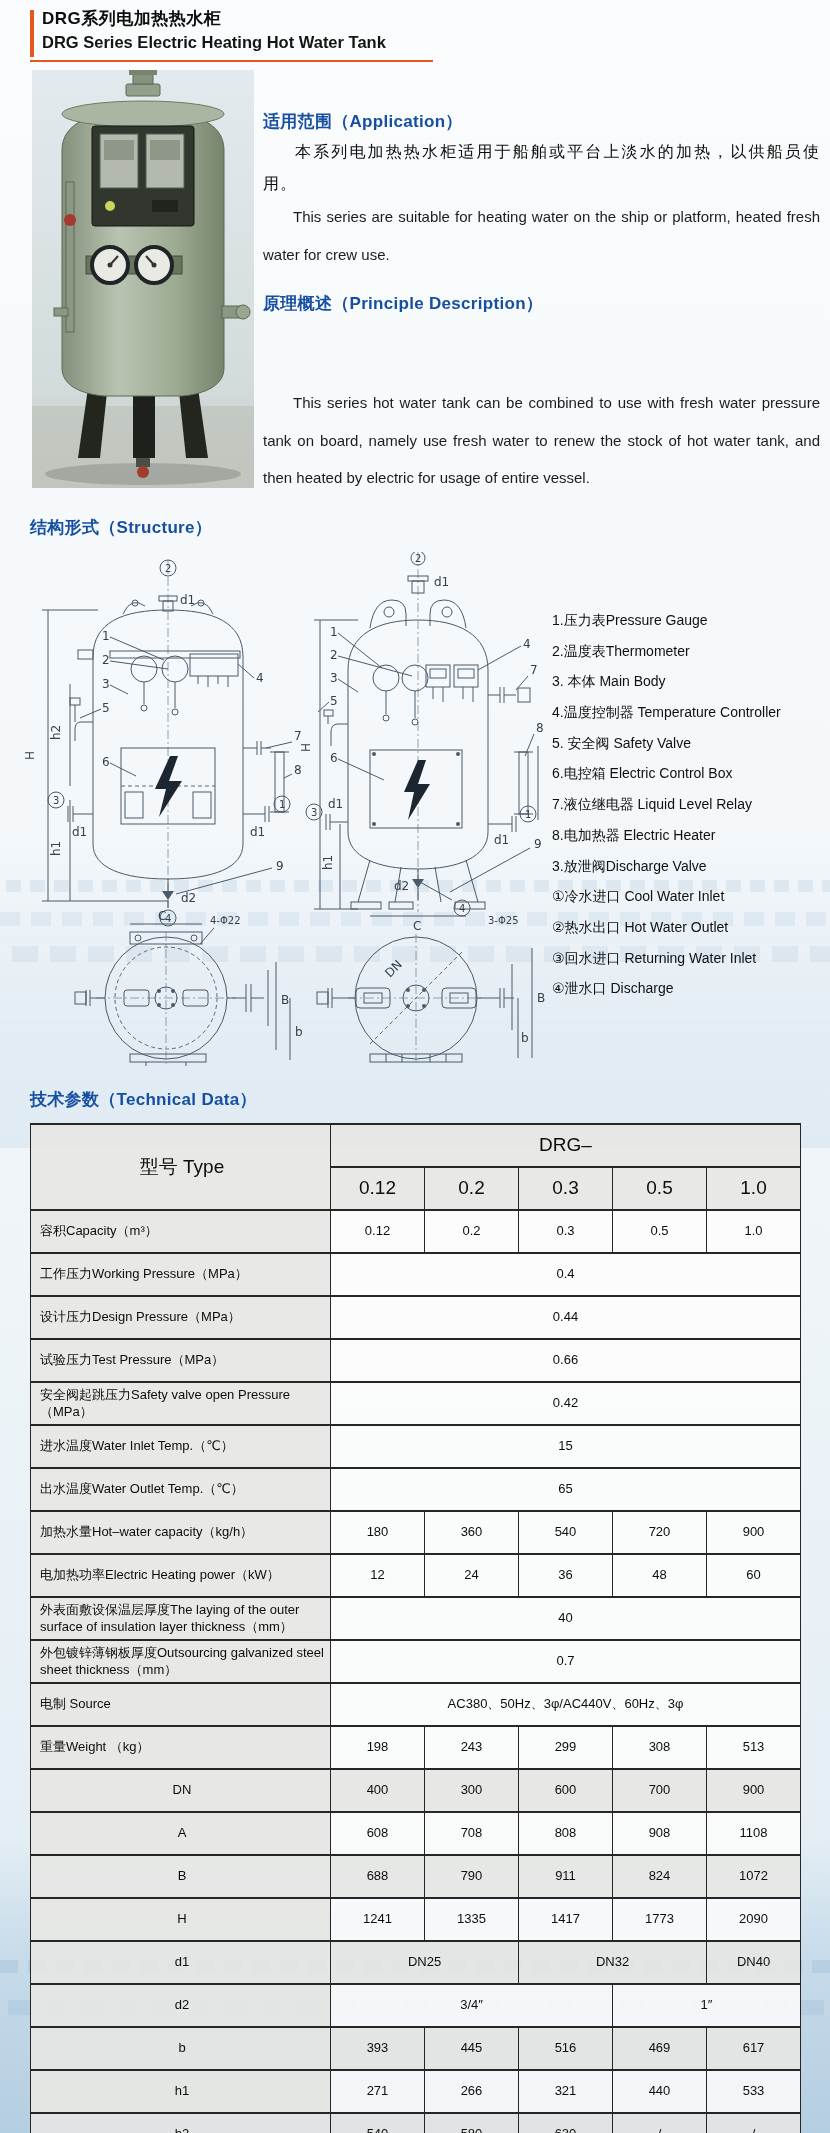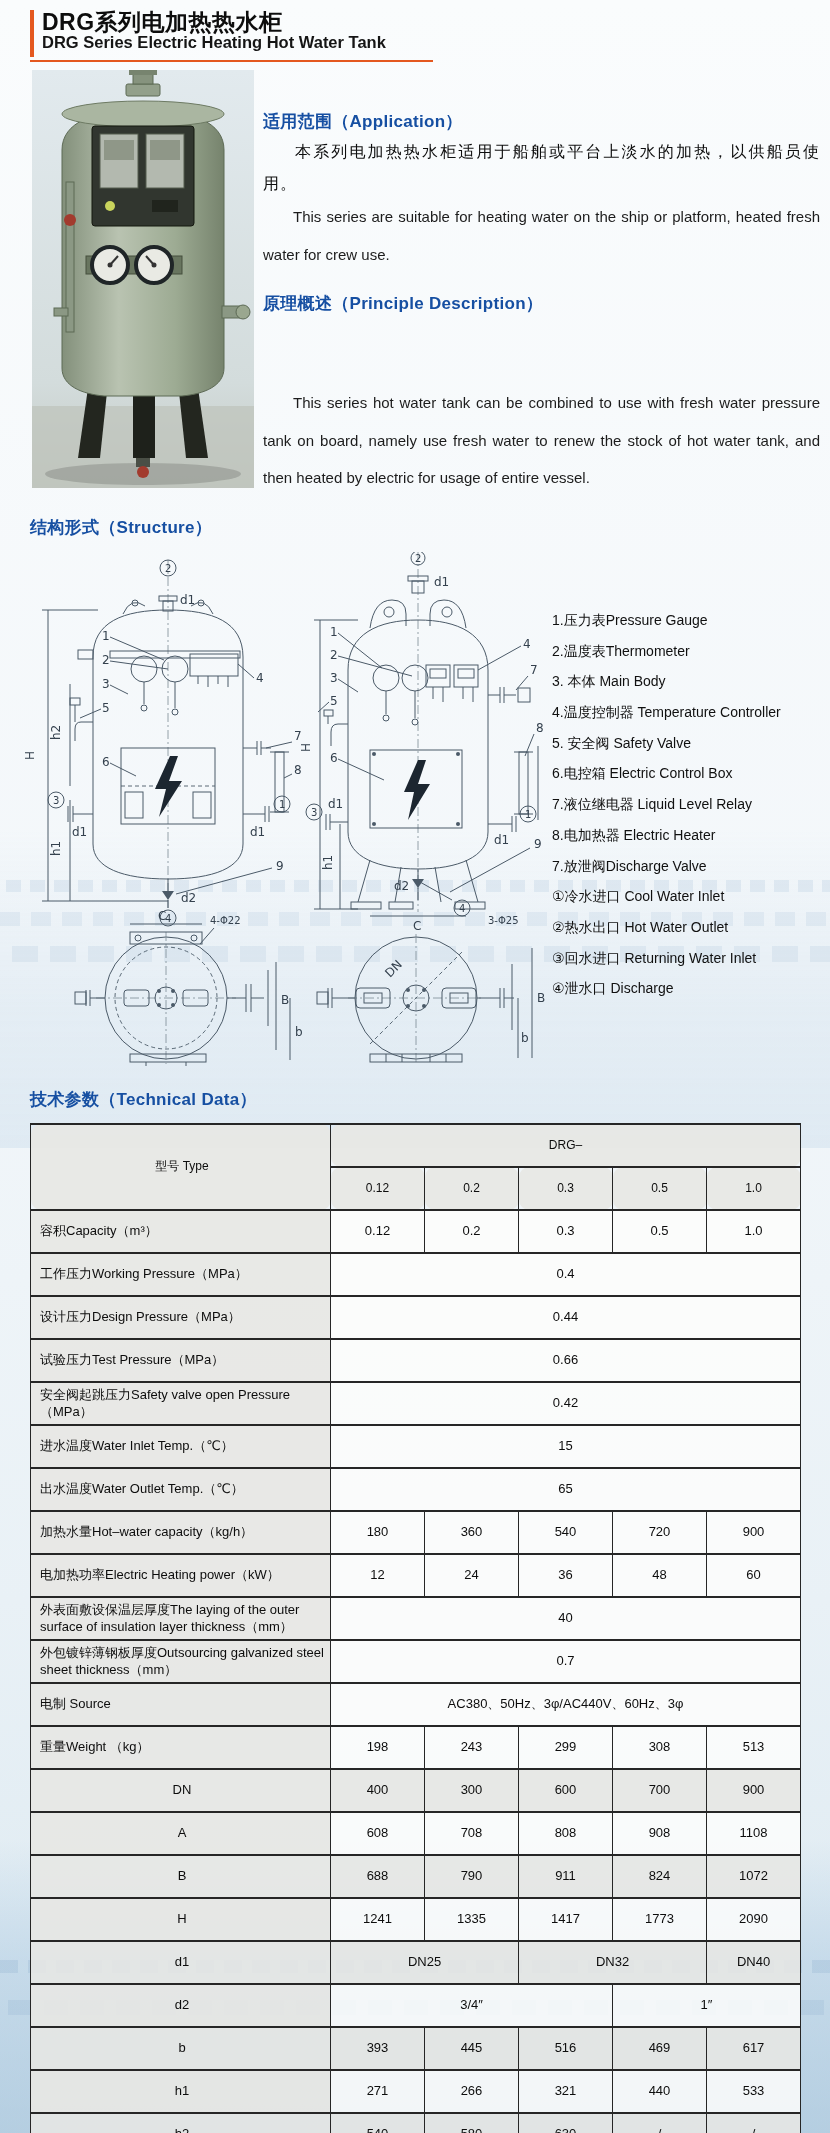--- a/index.html
+++ b/index.html
@@ -14,21 +14,21 @@
       repeating-linear-gradient(90deg, rgba(122,160,196,.24) 0 20px, transparent 20px 31px) 0 84px / 100% 14px no-repeat,
       repeating-linear-gradient(90deg, rgba(110,150,188,.22) 0 26px, transparent 26px 38px) 12px 118px / 100% 16px no-repeat,
       linear-gradient(180deg, transparent 0%, rgba(150,185,214,.28) 58%, rgba(160,193,220,.38) 100%);}
   .wm-bottom{top:1840px;height:293px;
     background:
       repeating-linear-gradient(90deg, rgba(120,158,196,.20) 0 18px, transparent 18px 28px) 0 120px / 100% 13px no-repeat,
       repeating-linear-gradient(90deg, rgba(120,158,196,.16) 0 24px, transparent 24px 36px) 8px 160px / 100% 15px no-repeat,
       linear-gradient(180deg, rgba(180,208,230,0) 0%, rgba(168,199,224,.45) 40%, rgba(148,184,212,.55) 100%);}
   
   .accent-bar{position:absolute;left:30px;top:10px;width:4px;height:47px;background:#e4581f;}
-  .title-cn{position:absolute;left:42px;top:7px;font-size:23px;font-weight:800;letter-spacing:.5px;color:#0d0d0d;}
+  .title-cn{position:absolute;left:42px;top:7px;font-size:17px;font-weight:800;letter-spacing:.5px;color:#0d0d0d;}
   .title-en{position:absolute;left:42px;top:33px;font-size:16.5px;font-weight:700;color:#151515;text-align:center;}
   .title-underline{position:absolute;left:30px;top:60px;width:403px;height:2px;background:#e4581f;}
   
   .photo-wrap{position:absolute;left:32px;top:70px;width:222px;height:418px;}
   .col-right{position:absolute;left:263px;width:557px;}
   .sec-heading{font-size:17px;font-weight:800;color:#164fa2;letter-spacing:.3px;}
   .para-cn{font-size:16px;line-height:2.0;letter-spacing:1px;text-align:justify;text-indent:2em;color:#0e0e0e;}
   .para-en{font-size:15px;line-height:2.5;text-align:justify;text-indent:2em;color:#1c1c1c;}
   .abs{position:absolute;}
   
@@ -40,21 +40,21 @@
   svg.dwg text{fill:#34414e;font-family:"DejaVu Sans",sans-serif;font-size:12px;}
   svg.dwg text.sm{font-size:10px;}
   .legend{position:absolute;left:552px;top:612px;width:270px;}
   .legend-item{height:30.7px;font-size:14px;color:#101010;white-space:nowrap;}
   
   .tech-table{position:absolute;left:30px;top:1123px;border-collapse:collapse;width:770px;table-layout:fixed;}
   .tech-table td{border:1px solid #262626;border-top-width:2px;border-bottom-width:2px;height:39px;
      padding:1px 6px;font-size:13px;color:#0d0d0d;background:rgba(253,253,251,.85);text-align:center;line-height:1.3;}
   .tech-table td.lbl{background:rgba(231,231,228,.92);text-align:left;padding-left:9px;}
   .tech-table td.ctr{text-align:center;}
-  .tech-table td.hdr{background:rgba(231,231,228,.92);font-size:12px;border-radius:10px;}
+  .tech-table td.hdr{background:rgba(231,231,228,.92);font-size:19px;}
   .tech-table tr.gray td{background:rgba(231,231,228,.88);}
 </style>
 </head>
 <body>
 
 <div id="page">
 
   <div class="wm wm-mid"></div>
   <div class="wm wm-bottom"></div>
 
@@ -373,21 +373,21 @@
 
   <div class="legend">
       <div class="legend-item">1.压力表Pressure Gauge</div>
       <div class="legend-item">2.温度表Thermometer</div>
       <div class="legend-item">3. 本体 Main Body</div>
       <div class="legend-item">4.温度控制器 Temperature Controller</div>
       <div class="legend-item">5. 安全阀 Safety Valve</div>
       <div class="legend-item">6.电控箱 Electric Control Box</div>
       <div class="legend-item">7.液位继电器 Liquid Level Relay</div>
       <div class="legend-item">8.电加热器 Electric Heater</div>
-      <div class="legend-item">7.放泄阀Discharge Valve</div>
+      <div class="legend-item">3.放泄阀Discharge Valve</div>
       <div class="legend-item">①冷水进口 Cool Water Inlet</div>
       <div class="legend-item">②热水出口 Hot Water Outlet</div>
       <div class="legend-item">③回水进口 Returning Water Inlet</div>
       <div class="legend-item">④泄水口 Discharge</div>
     </div>
 
   <div class="abs sec-heading" style="left:30px;top:1088px">技术参数（Technical Data）</div>
 
   <table class="tech-table">
     <colgroup>

